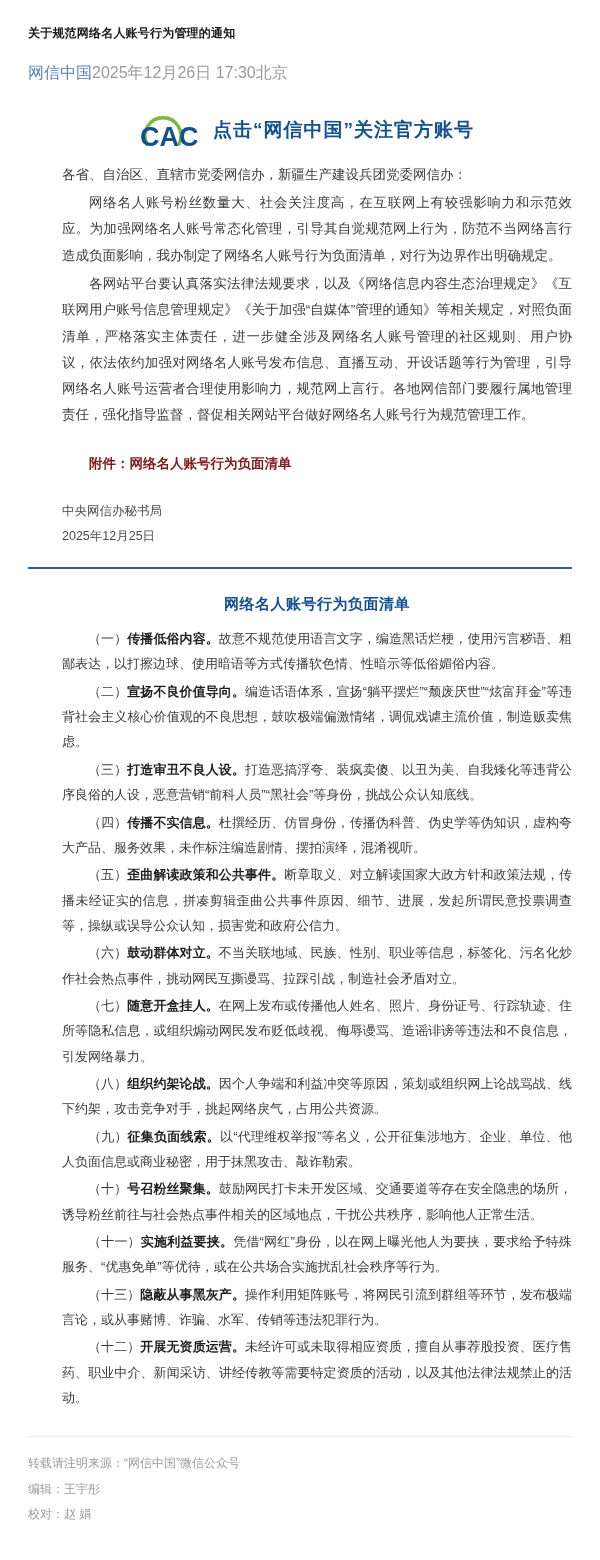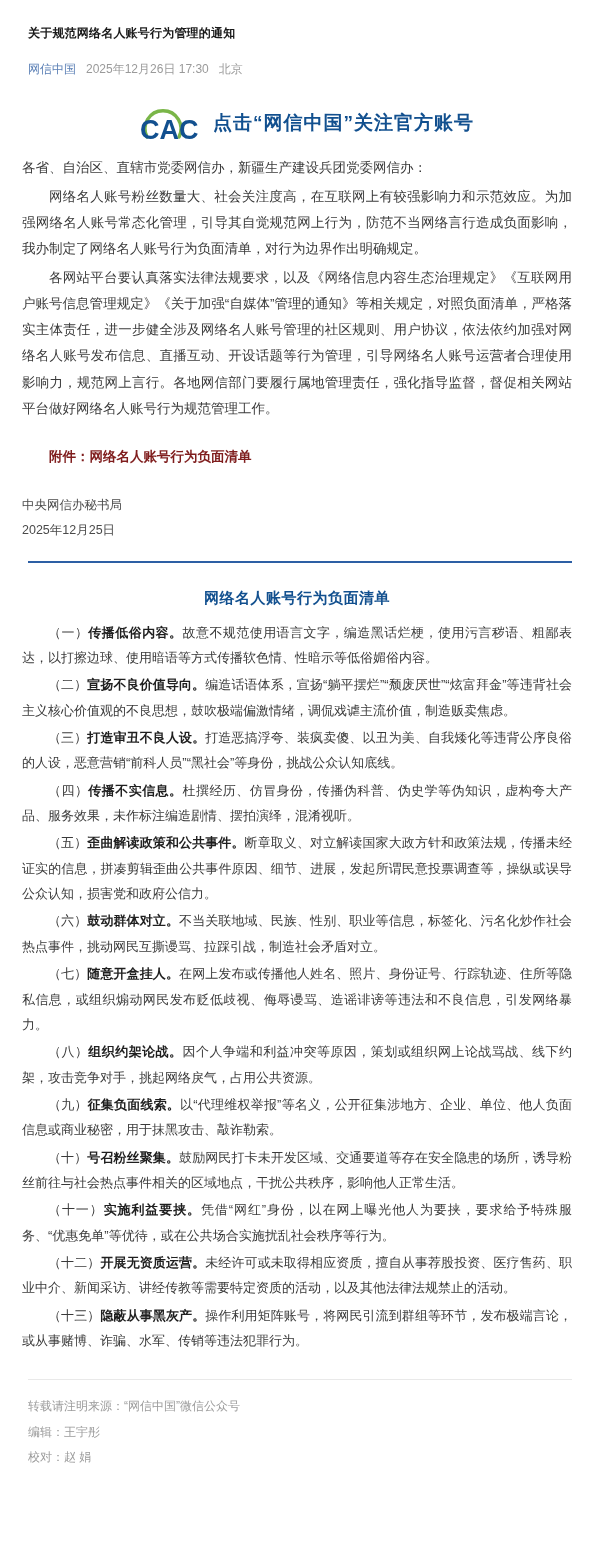--- a/index.html
+++ b/index.html
@@ -22,25 +22,24 @@
   .title {
     font-size: 12px;
     font-weight: bold;
     color: #1a1a1a;
     line-height: 1.5;
     padding: 16px 28px 10px 28px;
     letter-spacing: 0.2px;
   }
   .meta {
     padding: 0 28px 10px 28px;
-    font-size: 12px;
+    font-size: 16px;
     color: #9a9a9a;
     display: flex;
     align-items: center;
-    gap: 10px;
     line-height: 1.6;
   }
   .meta .source {
     color: #5a7fb5;
   }
   .banner {
     padding: 14px 15px 6px 28px;
     display: flex;
     align-items: center;
     justify-content: center;
@@ -52,20 +51,21 @@
   }
   .banner-text {
     font-size: 19px;
     font-weight: bold;
     color: #12508f;
     letter-spacing: 1px;
     white-space: nowrap;
   }
   .body-wrap {
     padding: 6px 28px 0 22px;
+    margin-left: 40px;
   }
   p.para {
     font-size: 13.5px;
     line-height: 1.95;
     color: #3a3a3a;
     margin: 0 0 2px 0;
     text-align: justify;
     text-indent: 2em;
   }
   p.para.noindent {
@@ -179,22 +179,22 @@
     <p class="item"><span>（二）</span><b>宣扬不良价值导向。</b><span>编造话语体系，宣扬“躺平摆烂”“颓废厌世”“炫富拜金”等违背社会主义核心价值观的不良思想，鼓吹极端偏激情绪，调侃戏谑主流价值，制造贩卖焦虑。</span></p>
     <p class="item"><span>（三）</span><b>打造审丑不良人设。</b><span>打造恶搞浮夸、装疯卖傻、以丑为美、自我矮化等违背公序良俗的人设，恶意营销“前科人员”“黑社会”等身份，挑战公众认知底线。</span></p>
     <p class="item"><span>（四）</span><b>传播不实信息。</b><span>杜撰经历、仿冒身份，传播伪科普、伪史学等伪知识，虚构夸大产品、服务效果，未作标注编造剧情、摆拍演绎，混淆视听。</span></p>
     <p class="item"><span>（五）</span><b>歪曲解读政策和公共事件。</b><span>断章取义、对立解读国家大政方针和政策法规，传播未经证实的信息，拼凑剪辑歪曲公共事件原因、细节、进展，发起所谓民意投票调查等，操纵或误导公众认知，损害党和政府公信力。</span></p>
     <p class="item"><span>（六）</span><b>鼓动群体对立。</b><span>不当关联地域、民族、性别、职业等信息，标签化、污名化炒作社会热点事件，挑动网民互撕谩骂、拉踩引战，制造社会矛盾对立。</span></p>
     <p class="item"><span>（七）</span><b>随意开盒挂人。</b><span>在网上发布或传播他人姓名、照片、身份证号、行踪轨迹、住所等隐私信息，或组织煽动网民发布贬低歧视、侮辱谩骂、造谣诽谤等违法和不良信息，引发网络暴力。</span></p>
     <p class="item"><span>（八）</span><b>组织约架论战。</b><span>因个人争端和利益冲突等原因，策划或组织网上论战骂战、线下约架，攻击竞争对手，挑起网络戾气，占用公共资源。</span></p>
     <p class="item"><span>（九）</span><b>征集负面线索。</b><span>以“代理维权举报”等名义，公开征集涉地方、企业、单位、他人负面信息或商业秘密，用于抹黑攻击、敲诈勒索。</span></p>
     <p class="item"><span>（十）</span><b>号召粉丝聚集。</b><span>鼓励网民打卡未开发区域、交通要道等存在安全隐患的场所，诱导粉丝前往与社会热点事件相关的区域地点，干扰公共秩序，影响他人正常生活。</span></p>
     <p class="item"><span>（十一）</span><b>实施利益要挟。</b><span>凭借“网红”身份，以在网上曝光他人为要挟，要求给予特殊服务、“优惠免单”等优待，或在公共场合实施扰乱社会秩序等行为。</span></p>
+    <p class="item"><span>（十三）</span><b>隐蔽从事黑灰产。</b><span>操作利用矩阵账号，将网民引流到群组等环节，发布极端言论，或从事赌博、诈骗、水军、传销等违法犯罪行为。</span></p>
     <p class="item"><span>（十二）</span><b>开展无资质运营。</b><span>未经许可或未取得相应资质，擅自从事荐股投资、医疗售药、职业中介、新闻采访、讲经传教等需要特定资质的活动，以及其他法律法规禁止的活动。</span></p>
-    <p class="item"><span>（十三）</span><b>隐蔽从事黑灰产。</b><span>操作利用矩阵账号，将网民引流到群组等环节，发布极端言论，或从事赌博、诈骗、水军、传销等违法犯罪行为。</span></p>
   </div>
 
   <div class="footer">
     <div>转载请注明来源：“网信中国”微信公众号</div>
     <div>编辑：王宇彤</div>
     <div>校对：赵 娟</div>
   </div>
 
 </div>
 

